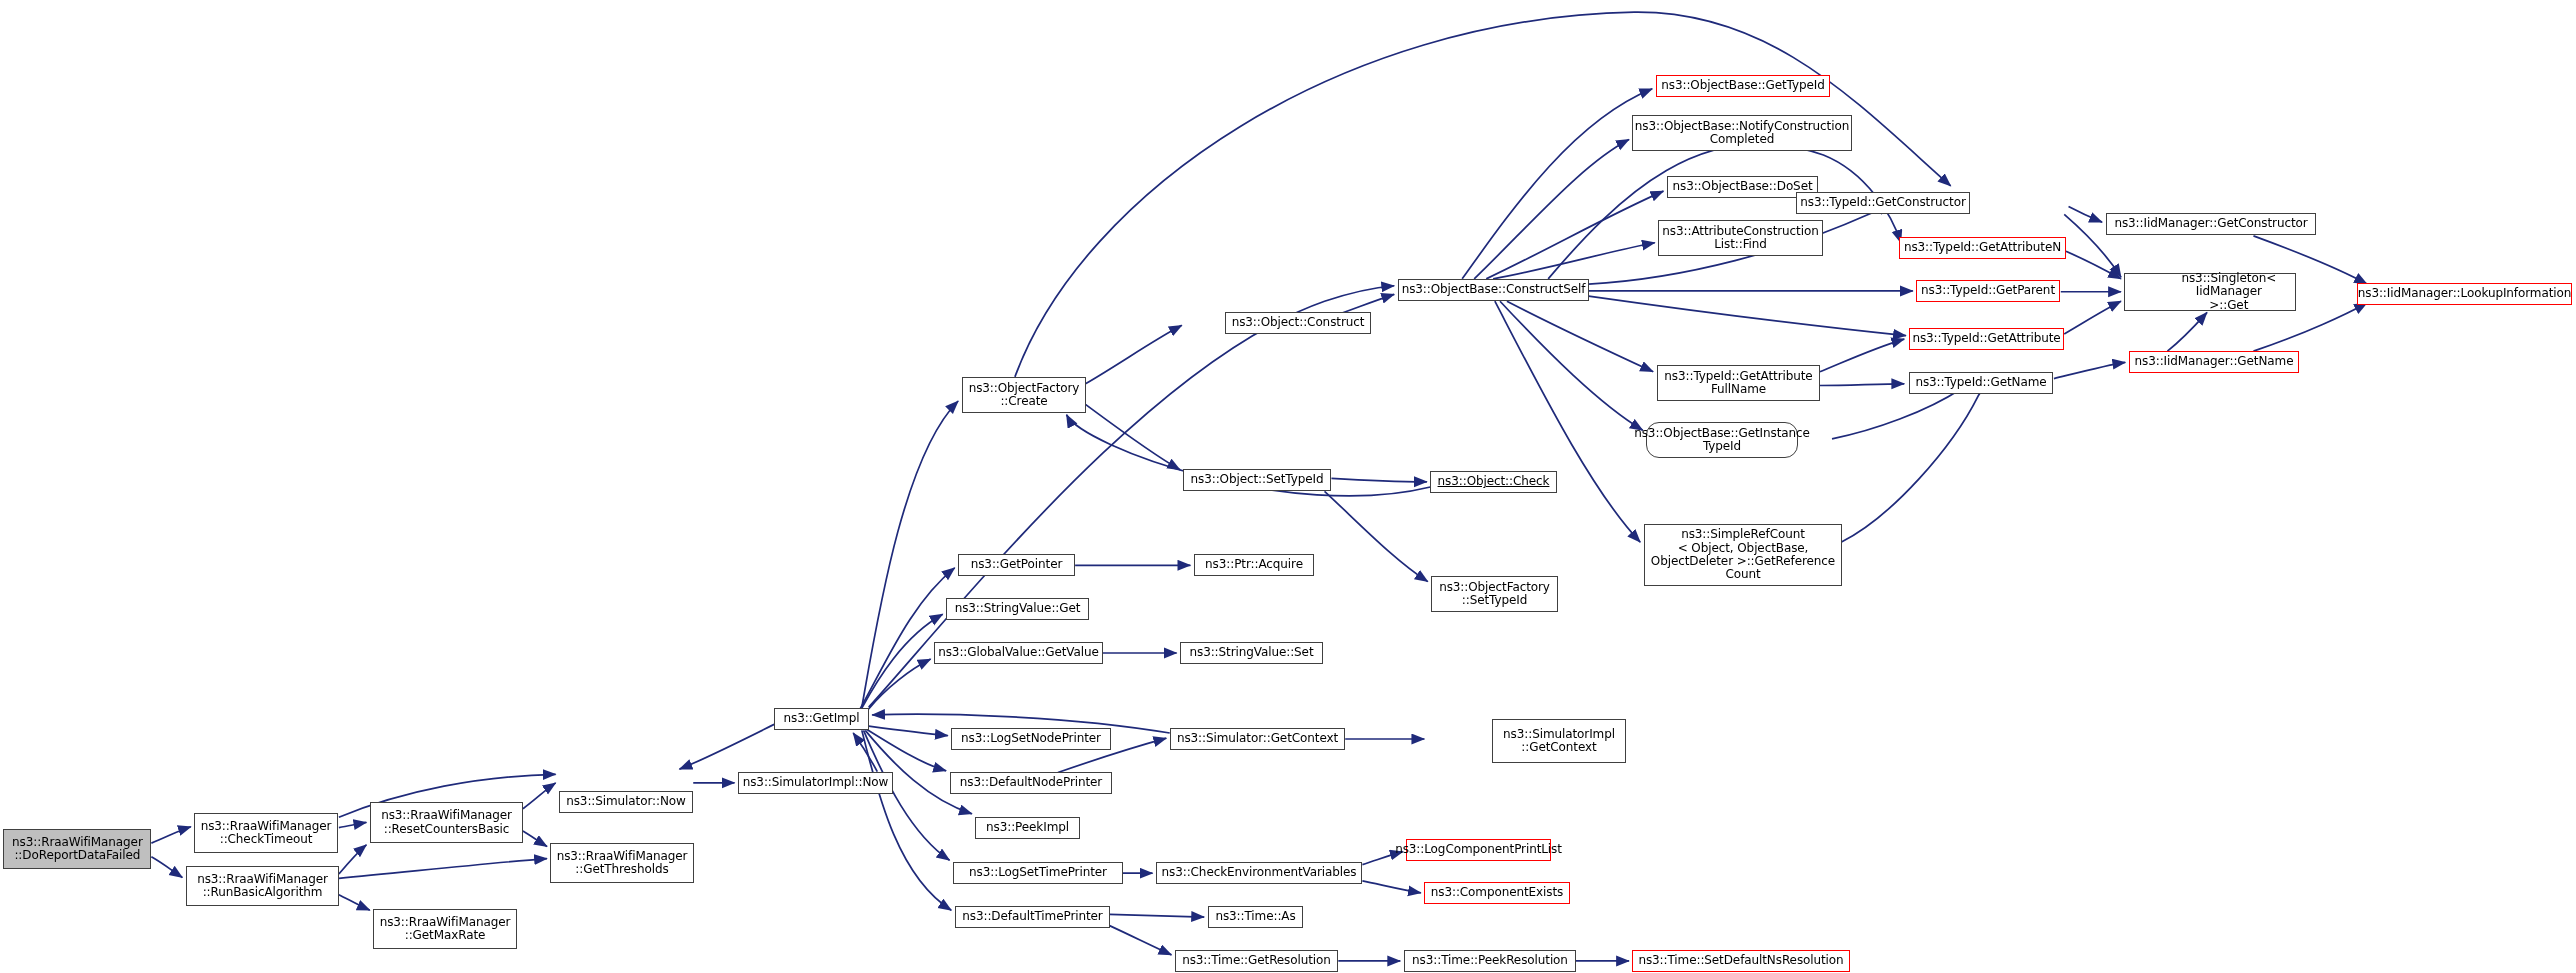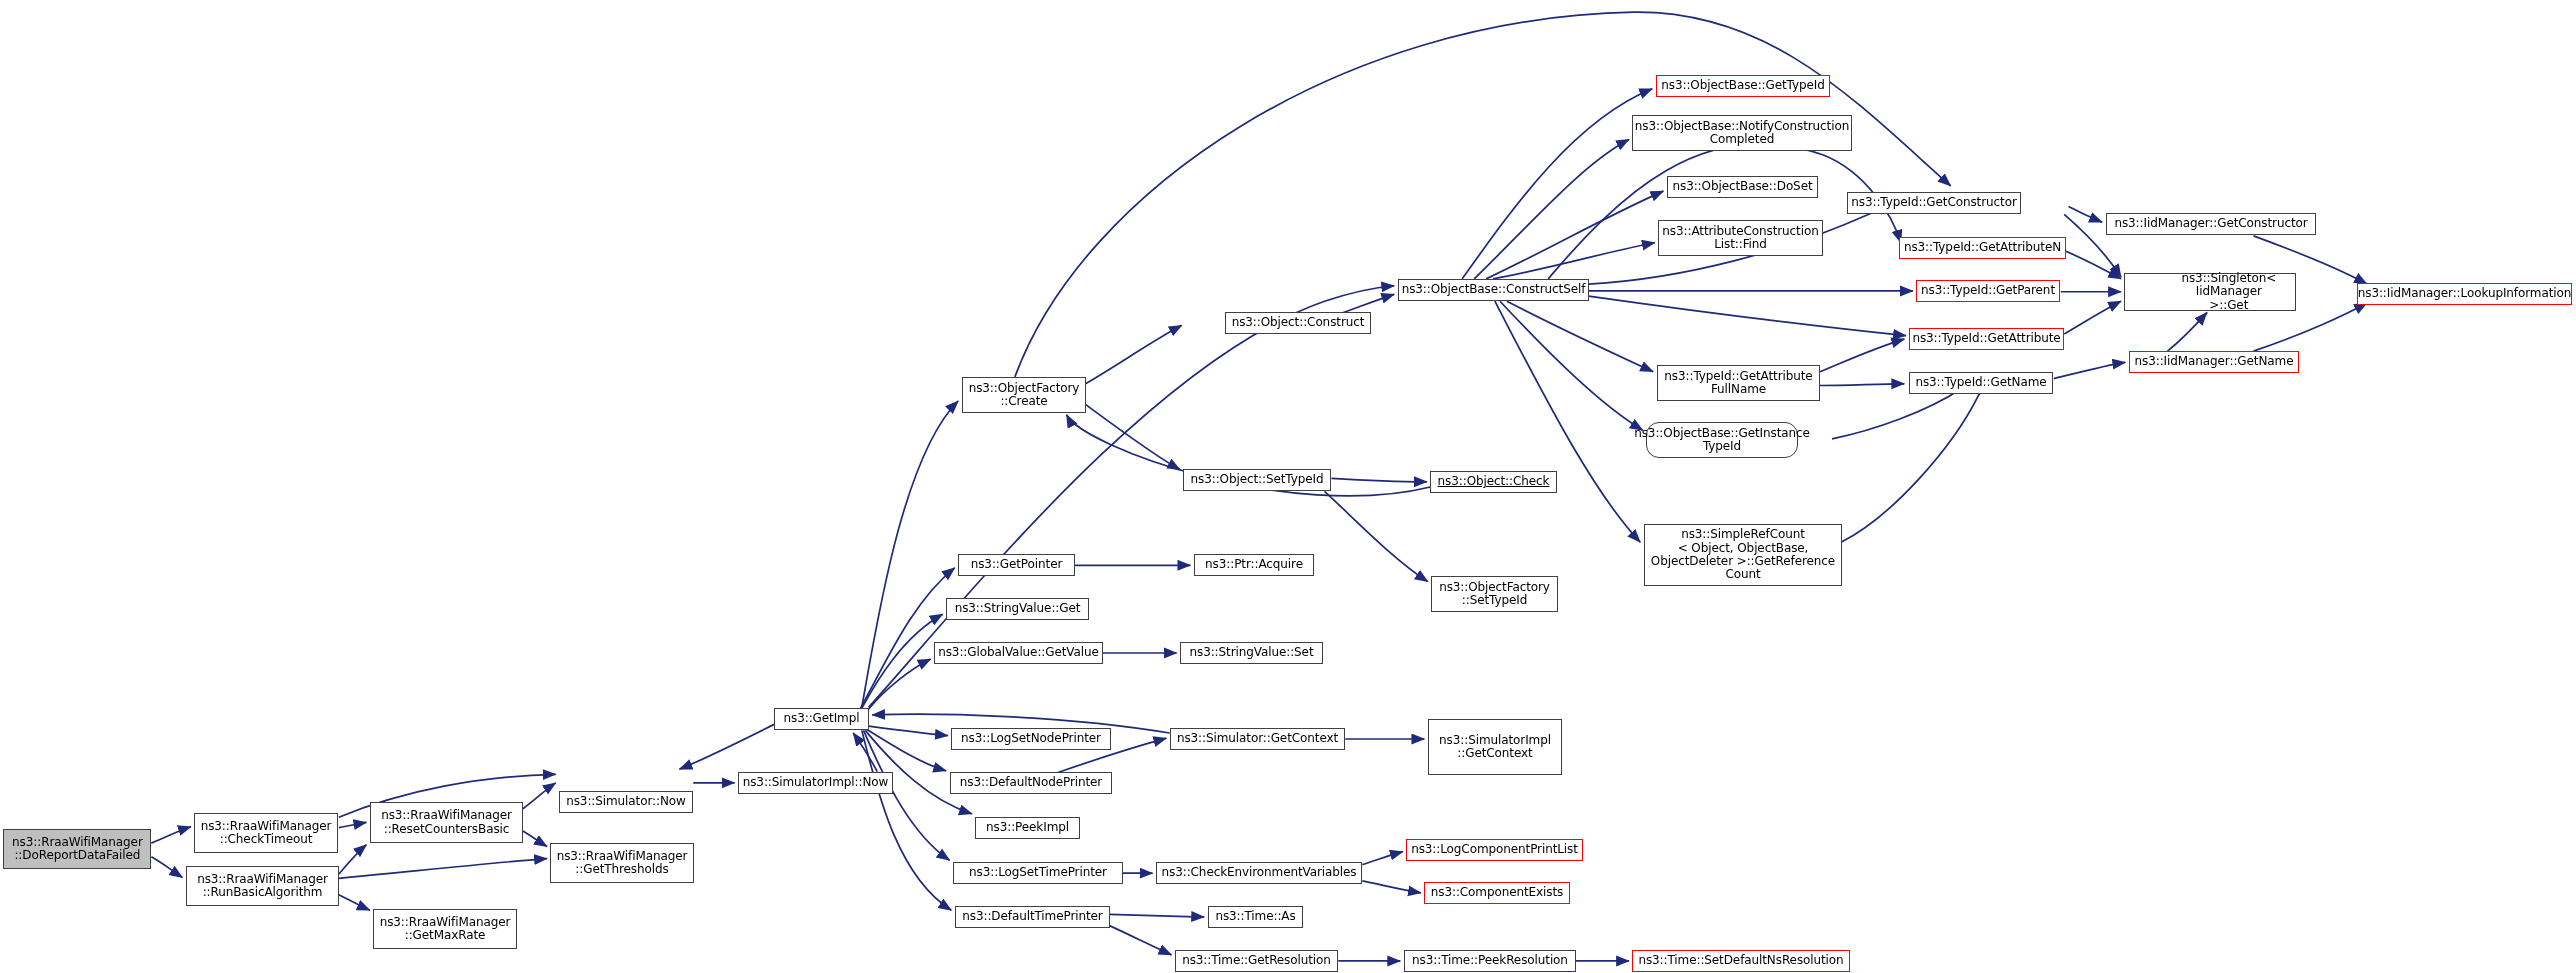--- a/index.html
+++ b/index.html
@@ -143,27 +143,27 @@
       <div class="node" style="left: 559px; top: 772px; width: 134px; height: 22.4px; margin-top: 19px;">ns3::Simulator::Now</div>
       <div class="node" style="left: 738px; top: 772px; width: 155px; height: 22.4px;">ns3::SimulatorImpl::Now</div>
       <div class="node" style="left: 774px; top: 708px; width: 95px; height: 22.4px;">ns3::GetImpl</div>
       <div class="node" style="left: 958px; top: 554px; width: 117px; height: 22.4px;">ns3::GetPointer</div>
       <div class="node" style="left: 1194px; top: 554px; width: 120px; height: 22.4px;">ns3::Ptr::Acquire</div>
       <div class="node" style="left: 946px; top: 598px; width: 143px; height: 22.4px;">ns3::StringValue::Get</div>
       <div class="node" style="left: 934px; top: 642px; width: 169px; height: 22.4px;">ns3::GlobalValue::GetValue</div>
       <div class="node" style="left: 1180px; top: 642px; width: 143px; height: 22.4px;">ns3::StringValue::Set</div>
       <div class="node" style="left: 951px; top: 728px; width: 160px; height: 22.4px;">ns3::LogSetNodePrinter</div>
       <div class="node" style="left: 1170px; top: 728px; width: 175px; height: 22.4px;">ns3::Simulator::GetContext</div>
-      <div class="node" style="left: 1428px; top: 719px; width: 134px; height: 56px;">ns3::SimulatorImpl
+      <div class="node" style="left: 1492px; top: 719px; width: 134px; height: 44px;">ns3::SimulatorImpl
 ::GetContext</div>
       <div class="node" style="left: 950px; top: 772px; width: 162px; height: 22.4px;">ns3::DefaultNodePrinter</div>
       <div class="node" style="left: 975px; top: 817px; width: 105px; height: 22.4px;">ns3::PeekImpl</div>
       <div class="node" style="left: 953px; top: 862px; width: 170px; height: 22.4px;">ns3::LogSetTimePrinter</div>
       <div class="node" style="left: 1156px; top: 862px; width: 206px; height: 22.4px;">ns3::CheckEnvironmentVariables</div>
-      <div class="node red" style="left: 1406px; top: 839px; width: 177px; height: 22.4px;">ns3::LogComponentPrintList</div>
+      <div class="node red" style="left: 1406px; top: 839px; width: 145px; height: 22.4px;">ns3::LogComponentPrintList</div>
       <div class="node red" style="left: 1424px; top: 882px; width: 146px; height: 22.4px;">ns3::ComponentExists</div>
       <div class="node" style="left: 955px; top: 906px; width: 155px; height: 22.4px;">ns3::DefaultTimePrinter</div>
       <div class="node" style="left: 1208px; top: 906px; width: 95px; height: 22.4px;">ns3::Time::As</div>
       <div class="node" style="left: 1175px; top: 950px; width: 163px; height: 22.4px;">ns3::Time::GetResolution</div>
       <div class="node" style="left: 1404px; top: 950px; width: 172px; height: 22.4px;">ns3::Time::PeekResolution</div>
       <div class="node red" style="left: 1632px; top: 950px; width: 218px; height: 22.4px;">ns3::Time::SetDefaultNsResolution</div>
       <div class="node" style="left: 962px; top: 377px; width: 124px; height: 36px;">ns3::ObjectFactory
 ::Create</div>
       <div class="node" style="left: 1185px; top: 312px; width: 146px; height: 22.4px; margin-left: 40px;">ns3::Object::Construct</div>
       <div class="node" style="left: 1183px; top: 469px; width: 148px; height: 22.4px;">ns3::Object::SetTypeId</div>
@@ -178,21 +178,21 @@
       <div class="node" style="left: 1658px; top: 220px; width: 165px; height: 36px;">ns3::AttributeConstruction
 List::Find</div>
       <div class="node" style="left: 1657px; top: 365px; width: 163px; height: 36px;">ns3::TypeId::GetAttribute
 FullName</div>
       <div class="node" style="left: 1646px; top: 422px; width: 152px; height: 36px; border-radius: 13px;">ns3::ObjectBase::GetInstance
 TypeId</div>
       <div class="node" style="left: 1644px; top: 524px; width: 198px; height: 62px;">ns3::SimpleRefCount
 &lt; Object, ObjectBase,
  ObjectDeleter &gt;::GetReference
 Count</div>
-      <div class="node" style="left: 1847px; top: 192px; width: 174px; height: 22.4px;">ns3::TypeId::GetConstructor</div>
+      <div class="node" style="left: 1796px; top: 192px; width: 174px; height: 22.4px;">ns3::TypeId::GetConstructor</div>
       <div class="node red" style="left: 1899px; top: 237px; width: 167px; height: 22.4px;">ns3::TypeId::GetAttributeN</div>
       <div class="node red" style="left: 1916px; top: 280px; width: 144px; height: 22.4px;">ns3::TypeId::GetParent</div>
       <div class="node red" style="left: 1909px; top: 328px; width: 155px; height: 22.4px;">ns3::TypeId::GetAttribute</div>
       <div class="node" style="left: 1909px; top: 372px; width: 144px; height: 22.4px;">ns3::TypeId::GetName</div>
       <div class="node" style="left: 2106px; top: 213px; width: 210px; height: 22.4px;">ns3::IidManager::GetConstructor</div>
       <div class="node" style="left: 2124px; top: 273px; width: 172px; height: 38px; padding-left: 41px;">ns3::Singleton&lt; IidManager
 &gt;::Get</div>
       <div class="node red" style="left: 2129px; top: 351px; width: 170px; height: 22.4px;">ns3::IidManager::GetName</div>
       <div class="node red" style="left: 2357px; top: 283px; width: 215px; height: 22.4px;">ns3::IidManager::LookupInformation</div>
     </div>

